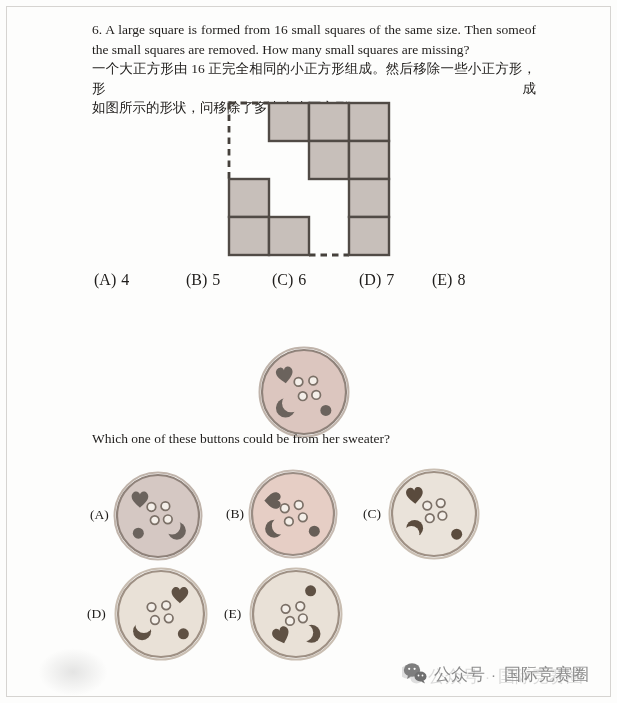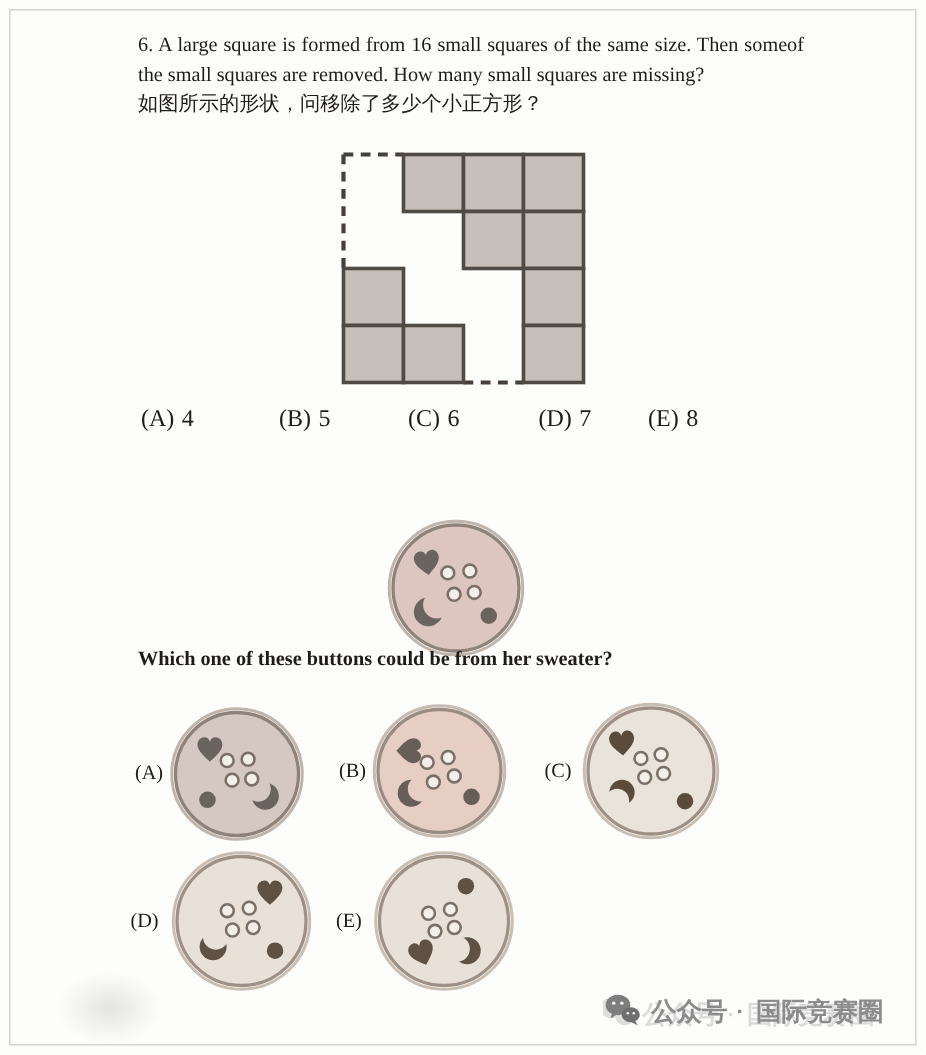--- a/index.html
+++ b/index.html
@@ -7,43 +7,44 @@
     position:relative;width:617px;height:703px;background:#fdfdfc;overflow:hidden;
     font-family:"Liberation Serif","DejaVu Serif",serif;color:#1e1c1a;
   }
   .frame{position:absolute;inset:6px;border:1px solid #d6d4d1;pointer-events:none;}
   .q6-text{position:absolute;left:92px;top:20px;width:444px;font-size:13.5px;line-height:19.5px;}
   .q6-text .jus{text-align:justify;text-align-last:justify;}
   .figure{position:absolute;left:227px;top:101px;}
   .opt-q6{position:absolute;top:271px;font-size:16px;white-space:nowrap;}
   .opt-q6 .val{margin-left:5px;}
   .q7-text{position:absolute;left:92px;top:295px;width:460px;font-size:13.5px;line-height:19.5px;}
-  .q7-question{position:absolute;left:92px;top:429px;width:460px;font-size:13.5px;line-height:19.5px;font-weight:bold;}
+  .q7-question{position:absolute;left:92px;top:429px;width:460px;font-size:13.5px;line-height:19.5px;}
   svg.button{position:absolute;}
   .opt-label{position:absolute;font-size:13.5px;white-space:nowrap;}
   .watermark{
     position:absolute;left:402px;top:662px;display:flex;align-items:center;gap:5px;
-    font-family:"Liberation Sans","DejaVu Sans",sans-serif;font-weight:700;font-size:17px;
+    font-family:"Liberation Sans","DejaVu Sans",sans-serif;font-weight:400;font-size:17px;
     color:#8c8c8c;text-shadow:-6px 2px 0 rgba(150,150,150,0.32);
   }
   .watermark .sep{font-size:15px;letter-spacing:2px;margin:0 1px;}
   .artifact{
     position:absolute;left:38px;top:648px;width:70px;height:48px;border-radius:50%;
     background:radial-gradient(ellipse at center, rgba(170,170,170,0.30), rgba(170,170,170,0) 70%);
   }
 </style>
 </head>
 <body>
 
 <div class="page">
   <div class="frame"></div>
 
   <div class="q6-text">
     <div class="jus">6.  A large square is formed from 16 small squares of the same size. Then someof</div>
     <div>the small squares are removed. How many small squares are missing?</div>
+    <div class="jus">一个大正方形由 16 正完全相同的小正方形组成。然后移除一些小正方形，形成</div>
     <div>如图所示的形状，问移除了多少个小正方形？</div>
   </div>
 
   <svg class="figure" width="164" height="156" viewBox="0 0 164 156">
       <line x1="2" y1="2" x2="42" y2="2" stroke="#45403b" stroke-width="2.8" stroke-dasharray="6.5 5" stroke-linecap="butt"></line>
       <line x1="2" y1="2" x2="2" y2="78" stroke="#45403b" stroke-width="2.8" stroke-dasharray="6.5 5" stroke-linecap="butt"></line>
       <line x1="82" y1="154" x2="122" y2="154" stroke="#45403b" stroke-width="2.8" stroke-dasharray="6.5 5" stroke-linecap="butt"></line>
       <rect x="42" y="2" width="40" height="38" fill="#c7bfba" stroke="#514b46" stroke-width="2.4"></rect>
       <rect x="82" y="2" width="40" height="38" fill="#c7bfba" stroke="#514b46" stroke-width="2.4"></rect>
       <rect x="122" y="2" width="40" height="38" fill="#c7bfba" stroke="#514b46" stroke-width="2.4"></rect>

